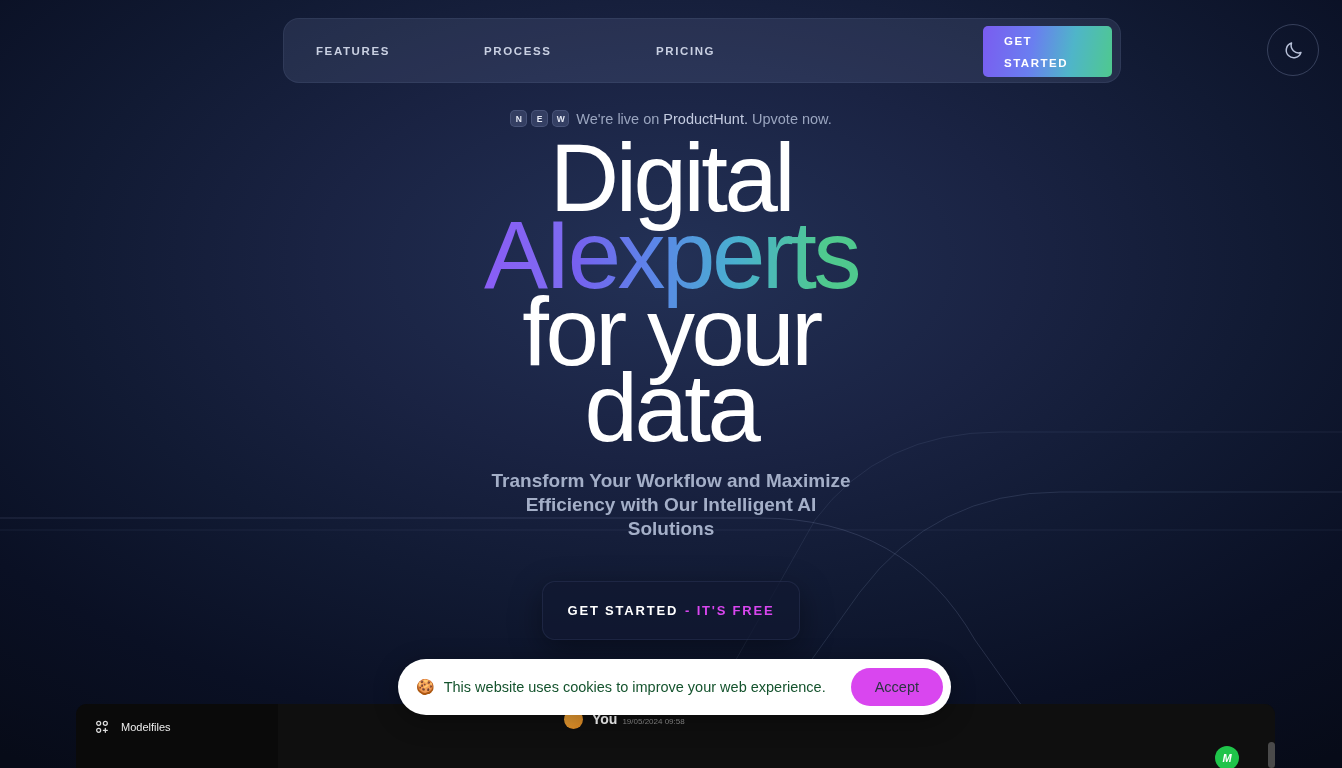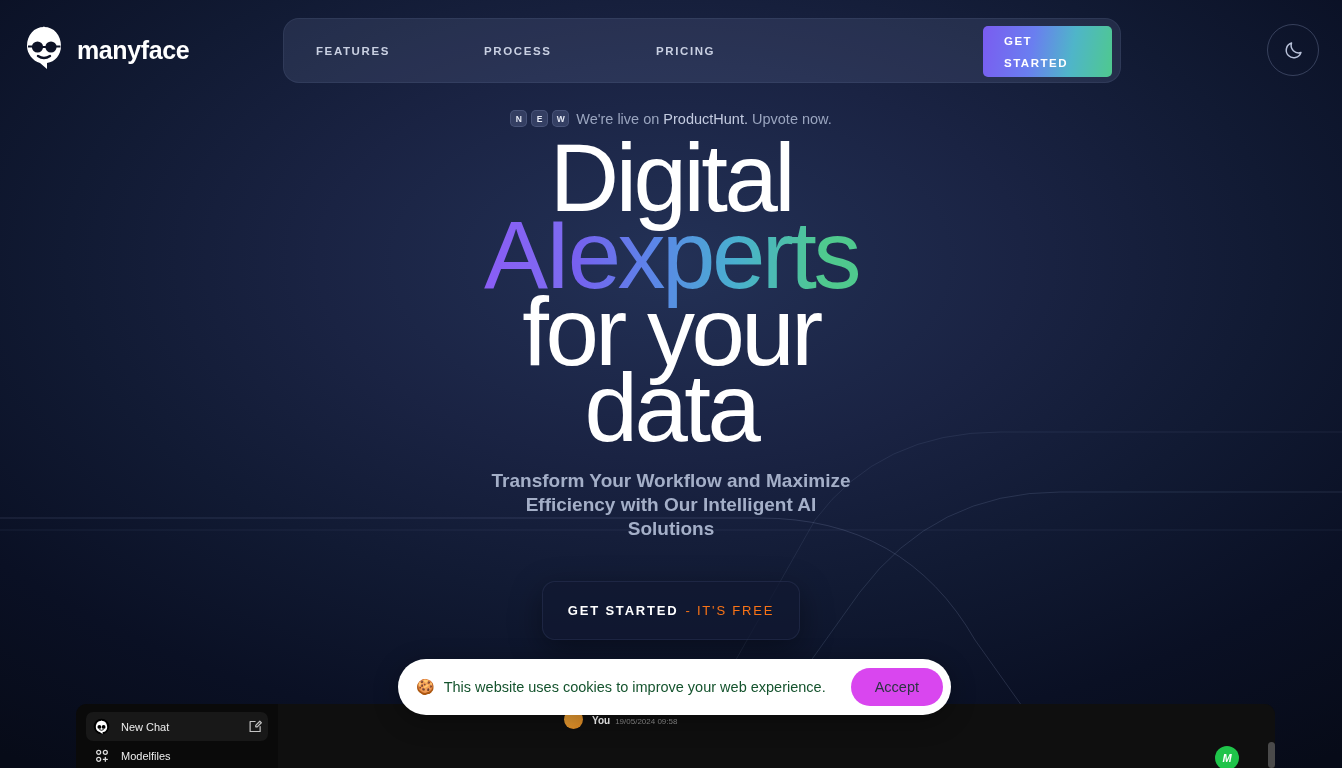--- a/index.html
+++ b/index.html
@@ -106,21 +106,21 @@
   }
   .hero-cta{
     margin:40px auto 0; width:258px; height:59px; border-radius:13px;
     background:rgba(16,24,48,0.72);
     border:1px solid rgba(120,140,190,0.13);
     box-shadow:0 10px 32px rgba(0,0,0,0.38);
     display:flex; align-items:center; justify-content:center; gap:7px;
     cursor:pointer;
   }
   .hero-cta .strong{ font-size:13px; font-weight:700; letter-spacing:1.8px; color:#ffffff; }
-  .hero-cta .light{ font-size:13px; font-weight:400; letter-spacing:1.8px; color:#f97316; }
+  .hero-cta .light{ font-size:13px; font-weight:700; letter-spacing:1.8px; color:#d946ef; }
 
   
   .cookie{
     position:absolute; left:398px; top:659px;
     width:553px; height:56px; border-radius:28px;
     background:#ffffff; box-shadow:0 6px 26px rgba(0,0,0,0.32);
     display:flex; align-items:center; padding:0 8px 0 18px; z-index:40;
   }
   .cookie-icon{ font-size:15px; margin-right:9px; }
   .cookie-text{ font-size:14.5px; color:#14532d; flex:1; }
@@ -158,21 +158,21 @@
   .model-plus{ font-size:14px; margin-left:2px; }
   .chat-top-right{ margin-left:auto; display:flex; align-items:center; gap:16px; }
   .dots{ color:#bdbdbd; font-size:13px; letter-spacing:1px; cursor:pointer; }
 
   .msg-row{ display:flex; align-items:flex-start; gap:9px; padding:6px 0 0 286px; }
   .msg-avatar{
     width:19px; height:19px; border-radius:50%;
     background:linear-gradient(145deg,#f0a93c,#e08a22);
     flex-shrink:0;
   }
-  .msg-name{ font-size:10px; font-weight:700; color:#fff; }
+  .msg-name{ font-size:14px; font-weight:700; color:#fff; }
   .msg-time{ font-size:8px; color:#8b8b8b; margin-left:5px; }
   .assist-avatar{
     position:absolute; right:36px; top:42px;
     width:24px; height:24px; border-radius:50%;
     background:#1fc44a; display:flex; align-items:center; justify-content:center;
     color:#fff; font-size:11px; font-weight:700; font-style:italic;
   }
   .chat-scroll{
     position:absolute; right:0; top:38px; width:7px; height:26px;
     background:#4a4a4a; border-radius:4px;
@@ -185,33 +185,20 @@
   <svg class="bg-curves" viewBox="0 0 1342 768" preserveAspectRatio="none">
     <path d="M -40 518 L 760 518 Q 905 518 975 640 L 1160 900" fill="none" stroke="rgba(170,185,225,0.17)" stroke-width="1"></path>
     <path d="M 1390 492 L 1060 492 Q 935 492 860 592 L 640 900" fill="none" stroke="rgba(170,185,225,0.15)" stroke-width="1"></path>
     <path d="M -40 530 L 1390 530" fill="none" stroke="rgba(170,185,225,0.09)" stroke-width="1"></path>
     <path d="M 1390 432 L 1000 432 Q 880 432 815 520 L 600 900" fill="none" stroke="rgba(170,185,225,0.10)" stroke-width="1"></path>
   </svg>
 </div>
 
 <div class="header">
 
-  <div class="brand">
-    <svg class="brand-mark" viewBox="0 0 44 52">
-      <path d="M22 3 C32 3 39 11 39 22 C39 31 33 38 25 39 L25 45 L18 39 C11 37 5 30 5 22 C5 11 12 3 22 3 Z" fill="#ffffff"></path>
-      <path d="M22 2 L17 11 L20 9 L19 13 L23 9 L24 13 L27 9 L26 12 Z" fill="#ffffff"></path>
-      <circle cx="15.5" cy="23" r="5.6" fill="#0d1226"></circle>
-      <circle cx="29" cy="23" r="5.6" fill="#0d1226"></circle>
-      <rect x="20" y="22" width="4.5" height="2" fill="#0d1226"></rect>
-      <rect x="6" y="21.5" width="4.5" height="2" fill="#0d1226"></rect>
-      <rect x="34" y="21.5" width="4.5" height="2" fill="#0d1226"></rect>
-      <path d="M16 32 q6 4 12 0" stroke="#0d1226" stroke-width="2.4" fill="none" stroke-linecap="round"></path>
-    </svg>
-    <span class="brand-name">manyface</span>
-  </div>
 
   <div class="nav-pill">
     <div class="nav-link n0">FEATURES</div>
     <div class="nav-link n1">PROCESS</div>
     <div class="nav-link n2">PRICING</div>
     <div class="nav-cta">GET
 STARTED</div>
   </div>
 
   <div class="theme-toggle">
@@ -243,37 +230,20 @@
 
 <div class="cookie">
   <span class="cookie-icon">🍪</span>
   <span class="cookie-text">This website uses cookies to improve your web experience.</span>
   <button class="cookie-accept">Accept</button>
 </div>
 
 <div class="chat-win">
 
   <div class="chat-side">
-    <div class="side-row active">
-      <span class="side-ico">
-        <svg width="17" height="17" viewBox="0 0 24 24">
-          <circle cx="12" cy="12" r="11" fill="#000"></circle>
-          <path d="M12 4 C17 4 20 8 20 13 C20 17 17 20 13.5 20 L13.5 22.5 L10 20 C6.6 19.4 4 16.5 4 13 C4 8 7 4 12 4Z" fill="#fff"></path>
-          <circle cx="9" cy="12.6" r="2.7" fill="#000"></circle>
-          <circle cx="15" cy="12.6" r="2.7" fill="#000"></circle>
-          <path d="M12 3.2 L9.6 8 L11.2 7 L10.7 9.3 L12.8 7 L13.3 9.3 L14.8 7 L14.3 8.6Z" fill="#fff"></path>
-          <path d="M9.4 16.6 q2.6 1.8 5.2 0" stroke="#000" stroke-width="1.3" fill="none" stroke-linecap="round"></path>
-        </svg>
-      </span>
-      <span class="side-label">New Chat</span>
-      <svg class="side-edit" viewBox="0 0 24 24">
-        <path d="M5 4h8M5 4v16h16v-8" fill="none" stroke="#e2e2e2" stroke-width="1.9" stroke-linecap="round"></path>
-        <path d="M20.5 3.6 14 10.1v2.4h2.4l6.5-6.5z" fill="none" stroke="#e2e2e2" stroke-width="1.9" stroke-linejoin="round"></path>
-      </svg>
-    </div>
 
     <div class="side-row">
       <span class="side-ico">
         <svg width="16" height="16" viewBox="0 0 24 24">
           <circle cx="7" cy="6.5" r="3" fill="none" stroke="#dcdcdc" stroke-width="1.9"></circle>
           <circle cx="17" cy="6.5" r="3" fill="none" stroke="#dcdcdc" stroke-width="1.9"></circle>
           <circle cx="7" cy="17" r="3" fill="none" stroke="#dcdcdc" stroke-width="1.9"></circle>
           <path d="M17 14v6M14 17h6" stroke="#dcdcdc" stroke-width="1.9" stroke-linecap="round"></path>
         </svg>
       </span>

